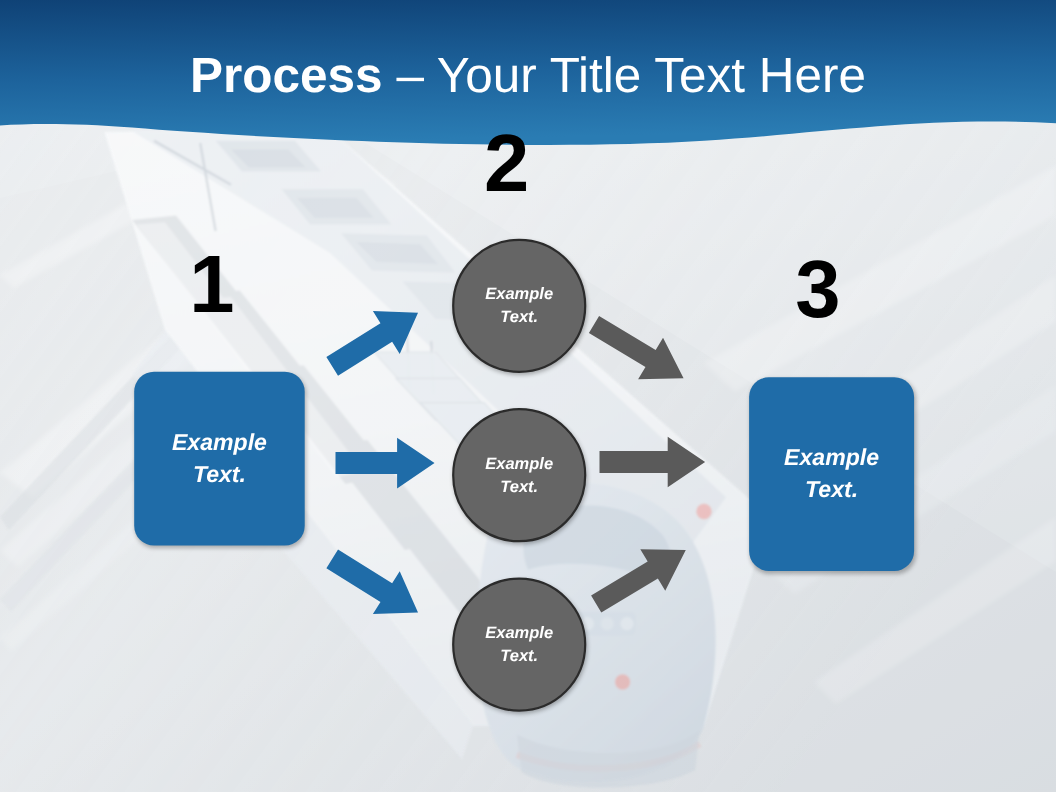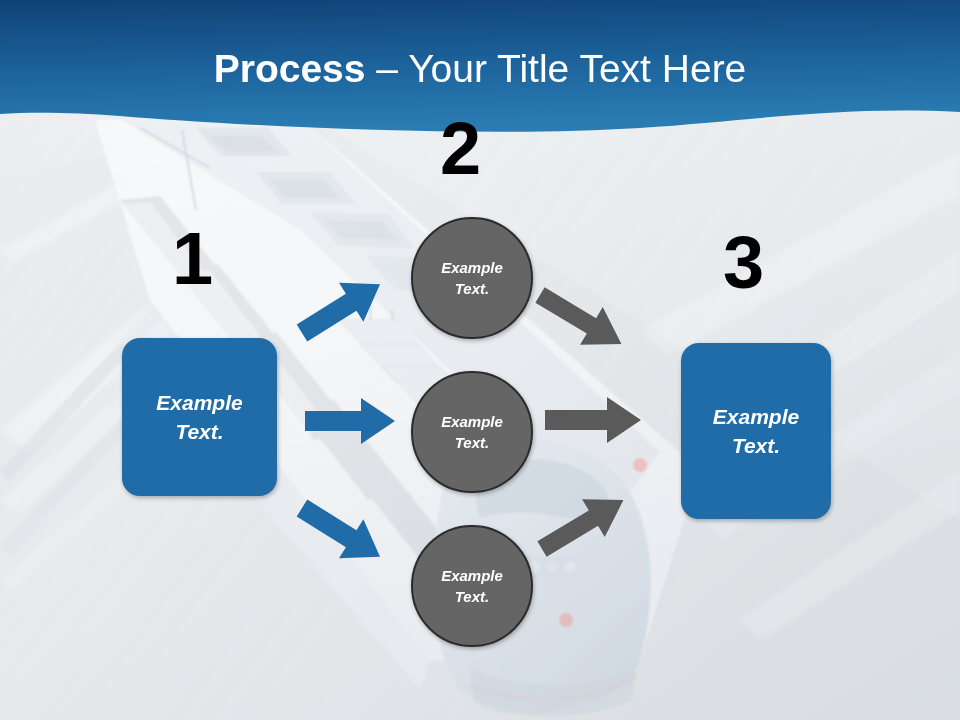--- a/index.html
+++ b/index.html
@@ -32,21 +32,21 @@
     height: 145px;
   }
   .banner svg { display: block; }
   .banner-title {
     position: absolute;
     top: 49px;
     left: 0;
     width: 960px;
     text-align: center;
     color: #ffffff;
-    font-size: 39px;
+    font-size: 45px;
     line-height: 40px;
     letter-spacing: 0px;
     white-space: nowrap;
   }
   .banner-title .t-strong { font-weight: bold; }
   .banner-title .t-rest { font-weight: normal; }
 
   
   .step-num {
     position: absolute;

